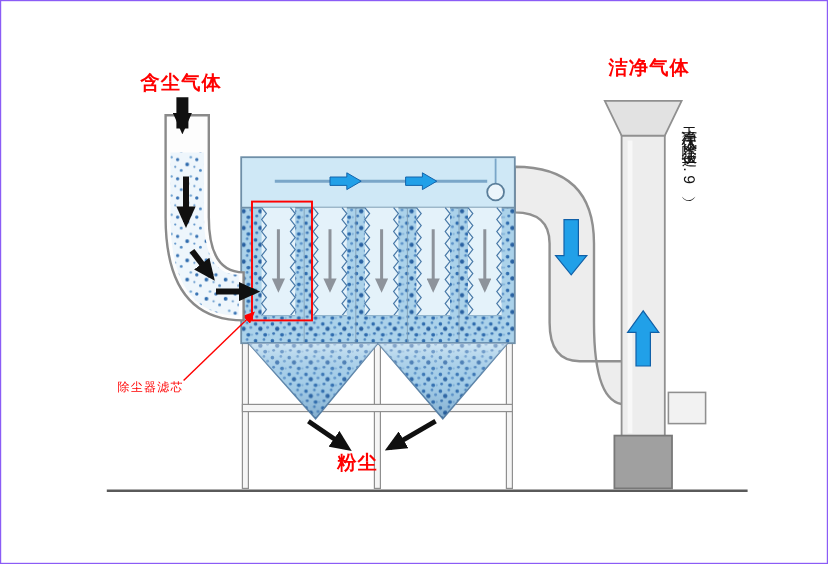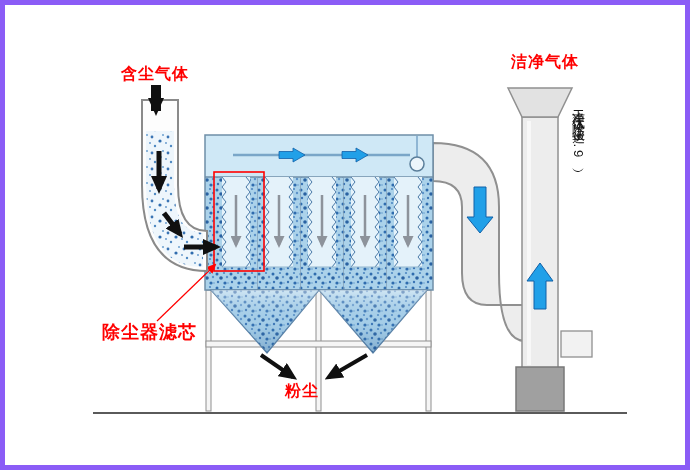--- a/index.html
+++ b/index.html
@@ -1,24 +1,24 @@
 <!DOCTYPE html>
 <html><head>
 <meta charset="utf-8">
 <style>
   html,body{margin:0;padding:0;background:#fff;}
   .stage{
     position:relative;width:690px;height:470px;background:#ffffff;
-    border:5px solid #8b5cf6;box-sizing:border-box;overflow:hidden;
+    border:1px solid #8b5cf6;box-sizing:border-box;overflow:hidden;
     font-family:"Liberation Sans","DejaVu Sans",sans-serif;
   }
   .stage svg{position:absolute;left:0;top:0;}
   .lbl{position:absolute;white-space:nowrap;line-height:1.15;}
   .lbl-red{color:#ff0000;font-weight:bold;font-size:16px;letter-spacing:1px;}
-  .lbl-callout{color:#ff0000;font-weight:bold;font-size:18px;letter-spacing:1px;}
+  .lbl-callout{color:#ff0000;font-weight:normal;font-size:10px;letter-spacing:1px;}
   .lbl-vert{
     color:#141414;font-size:13px;letter-spacing:3px;
     writing-mode:vertical-rl;text-orientation:mixed;height:215px;
   }
 </style>
 </head>
 <body>
 
 <div class="stage">
 

